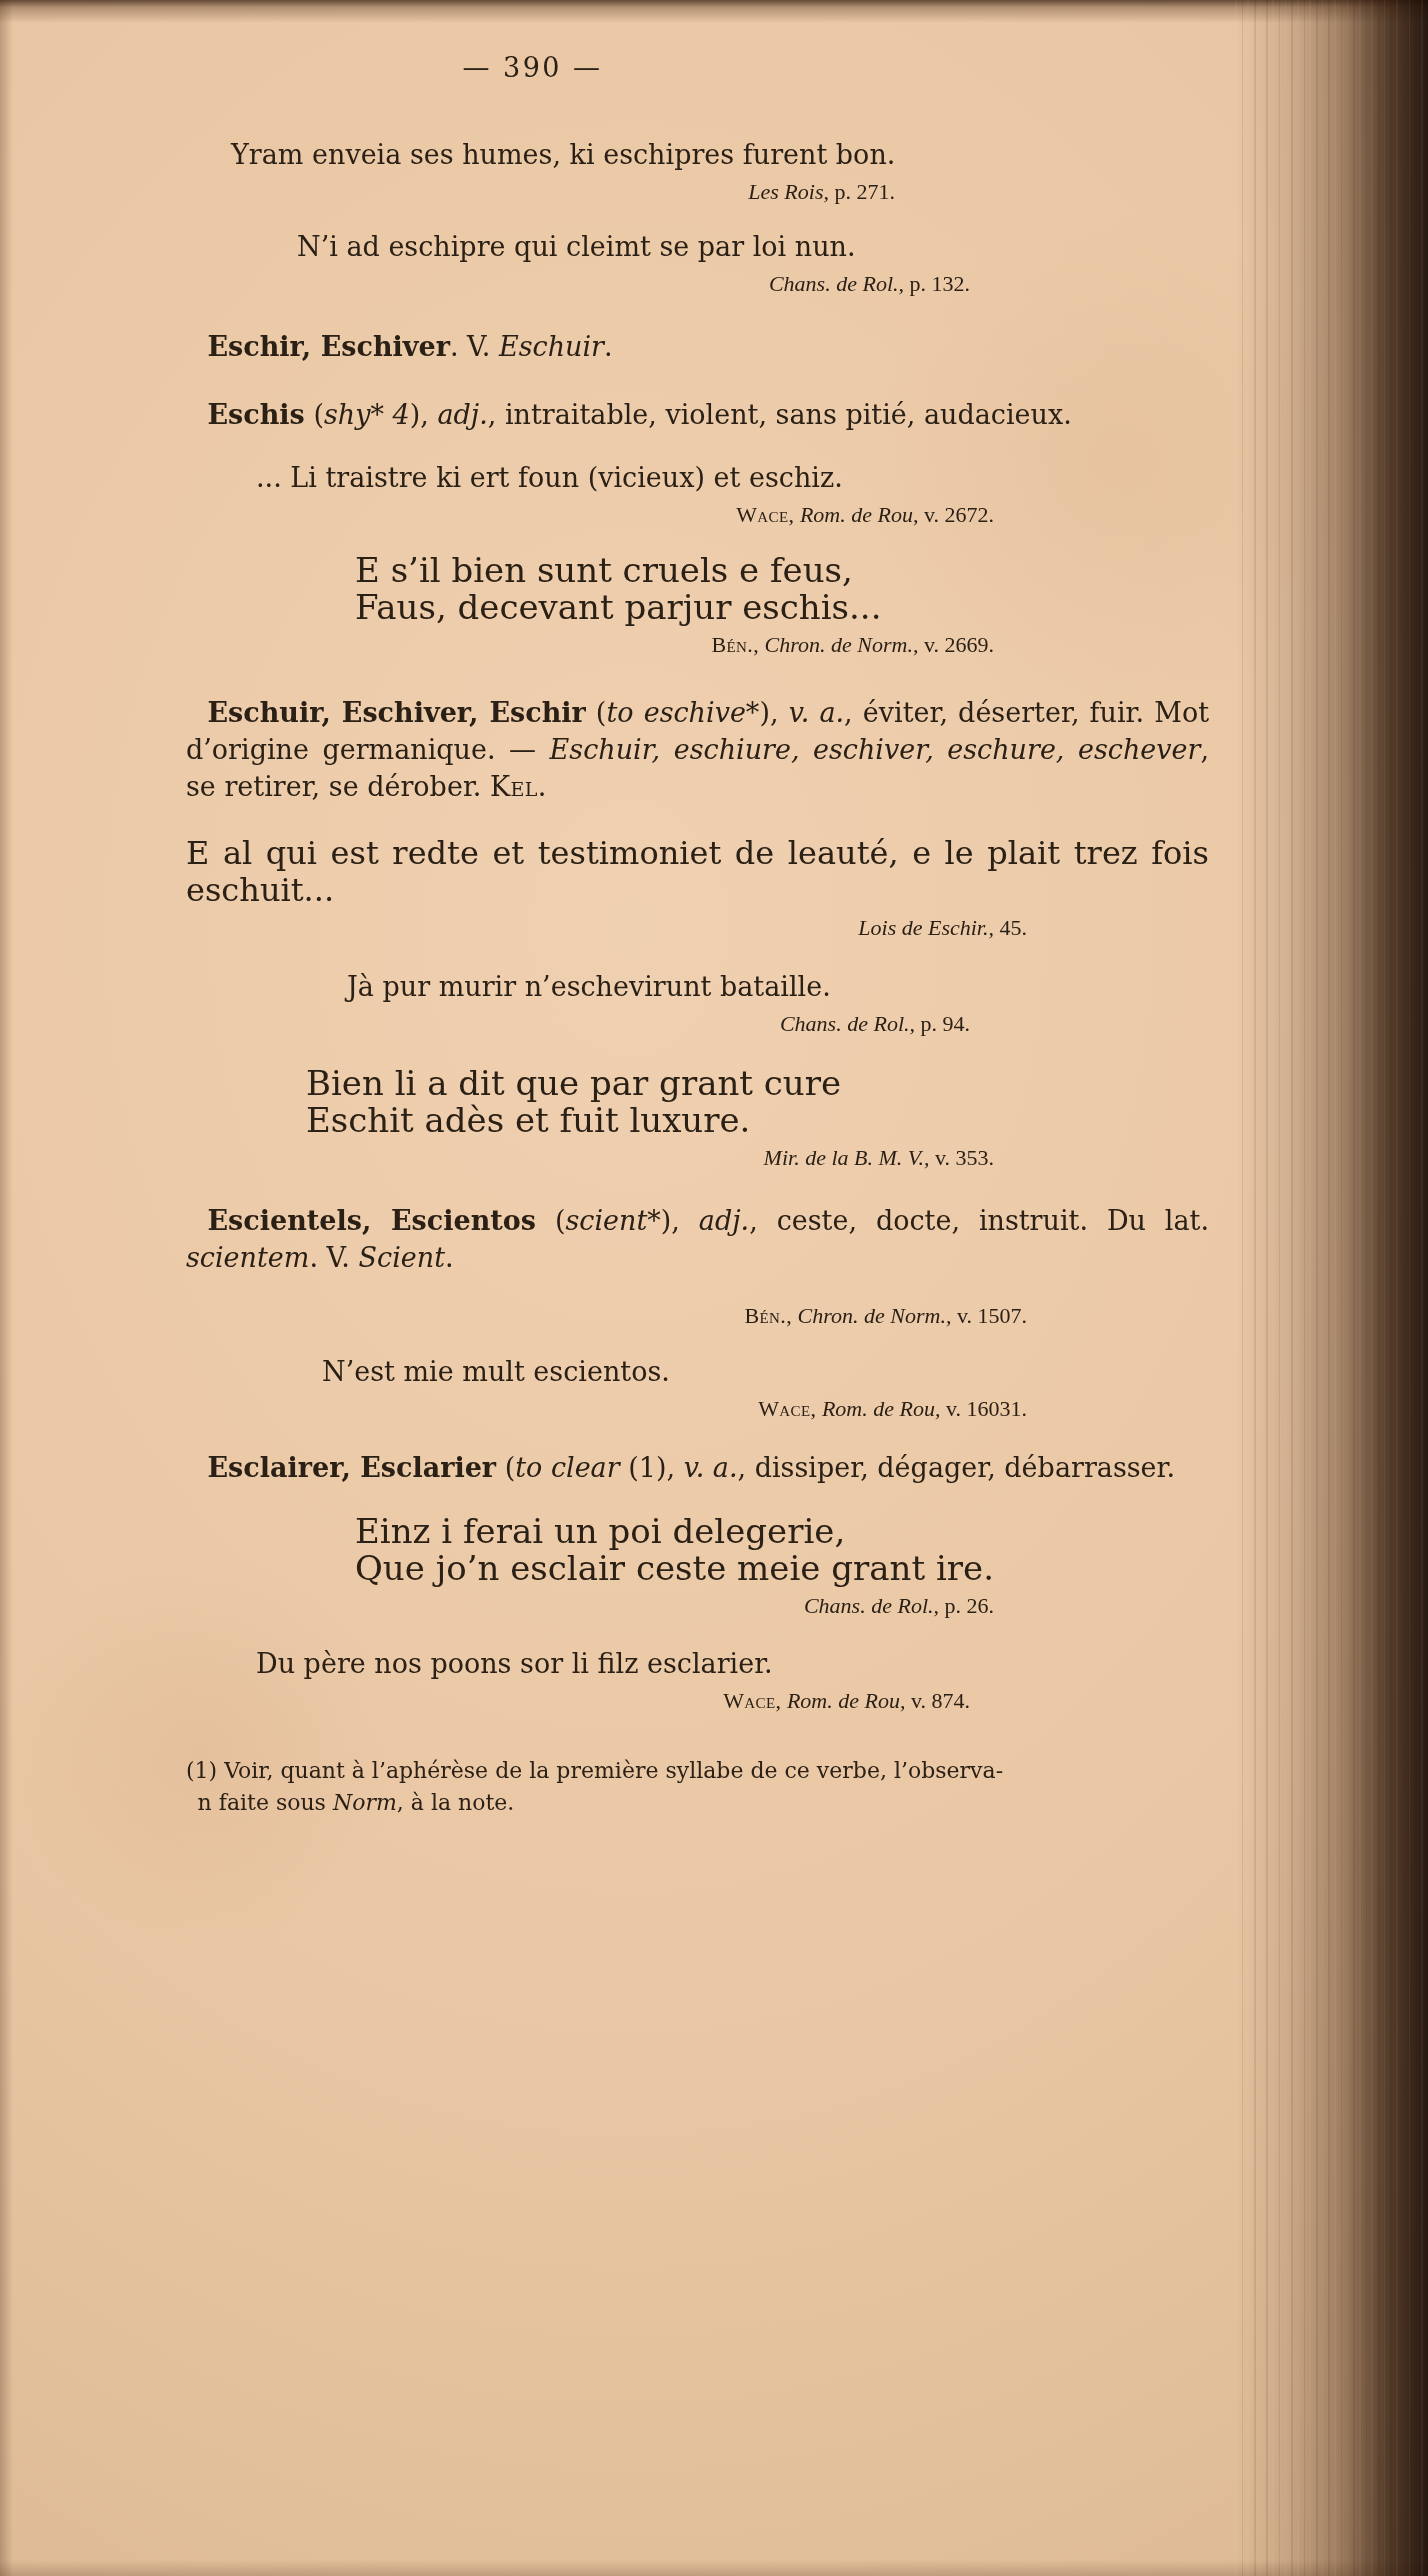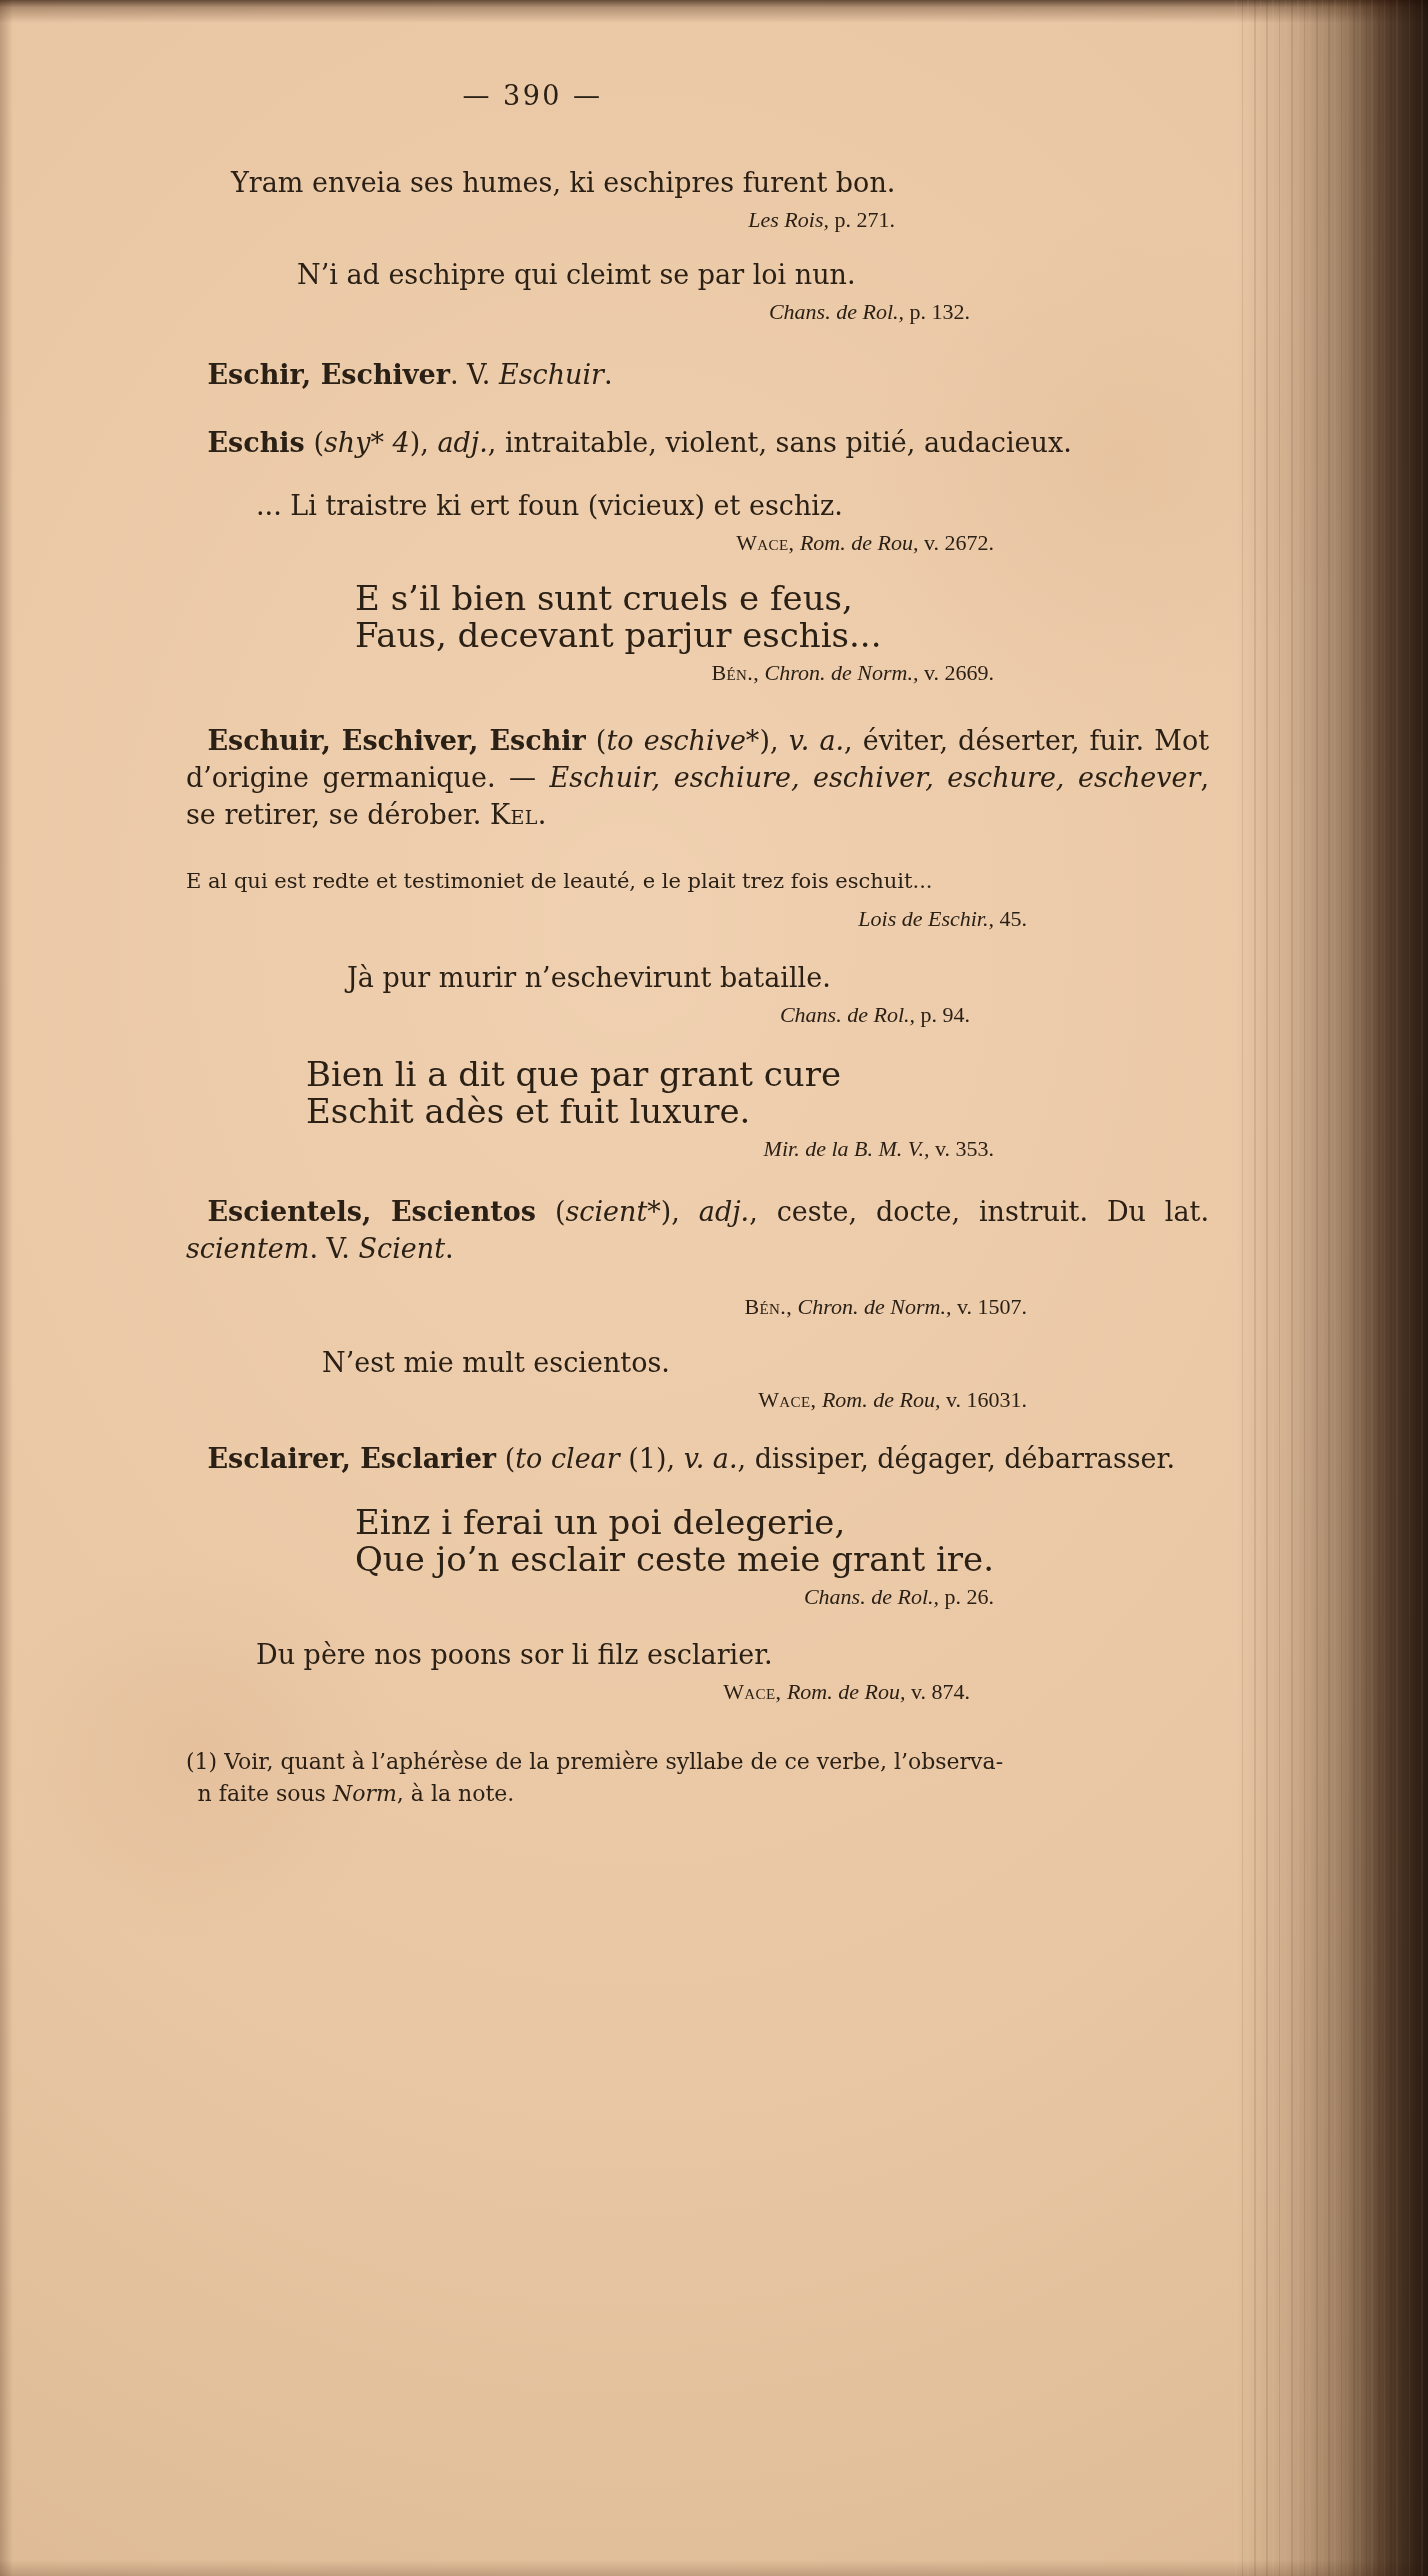--- a/index.html
+++ b/index.html
@@ -39,26 +39,26 @@
       rgba(24,11,4,0.93) 100%);
     pointer-events:none;
   }
   .gutter::after{
     content:"";position:absolute;inset:0;
     background:repeating-linear-gradient(to right,
       rgba(255,216,172,0.10) 0 1.7px, rgba(0,0,0,0) 1.7px 6.6px,
       rgba(40,18,6,0.18) 6.6px 8.3px, rgba(0,0,0,0) 8.3px 12.4px);
     opacity:.55;
   }
-  .content{position:absolute;left:186px;top:80px;width:1023px;}
+  .content{position:absolute;left:186px;top:52px;width:1023px;}
   .pagenum{width:693px;text-align:center;font-size:27px;letter-spacing:2.5px;margin:0 0 53px 0;}
   .quote{font-size:27px;line-height:37px;white-space:nowrap;}
   .verse{font-size:34px;line-height:37px;}
   .verse div{white-space:nowrap;}
-  .prose{font-size:21px;line-height:37px;text-align:justify;}
+  .prose{font-size:32px;line-height:37px;text-align:justify;}
   .entry{font-size:27px;line-height:37px;text-align:justify;text-indent:21.5px;margin:0;}
   .cite{font-size:22px;line-height:28px;text-align:right;font-family:Liberation Serif, serif;}
   .footnote{font-size:22px;line-height:32px;margin-top:3.3px;}
   .footnote .fn2{padding-left:11.6px;}
   .it{font-style:italic;}
   .sc{font-variant:small-caps;letter-spacing:0.4px;}
   b{font-weight:bold;}
   
   .ml55{margin-left:45px;} .ml85{margin-left:70px;} .ml130{margin-left:111px;}
   .ml145{margin-left:120px;} .ml165{margin-left:136px;} .ml190{margin-left:161px;}

